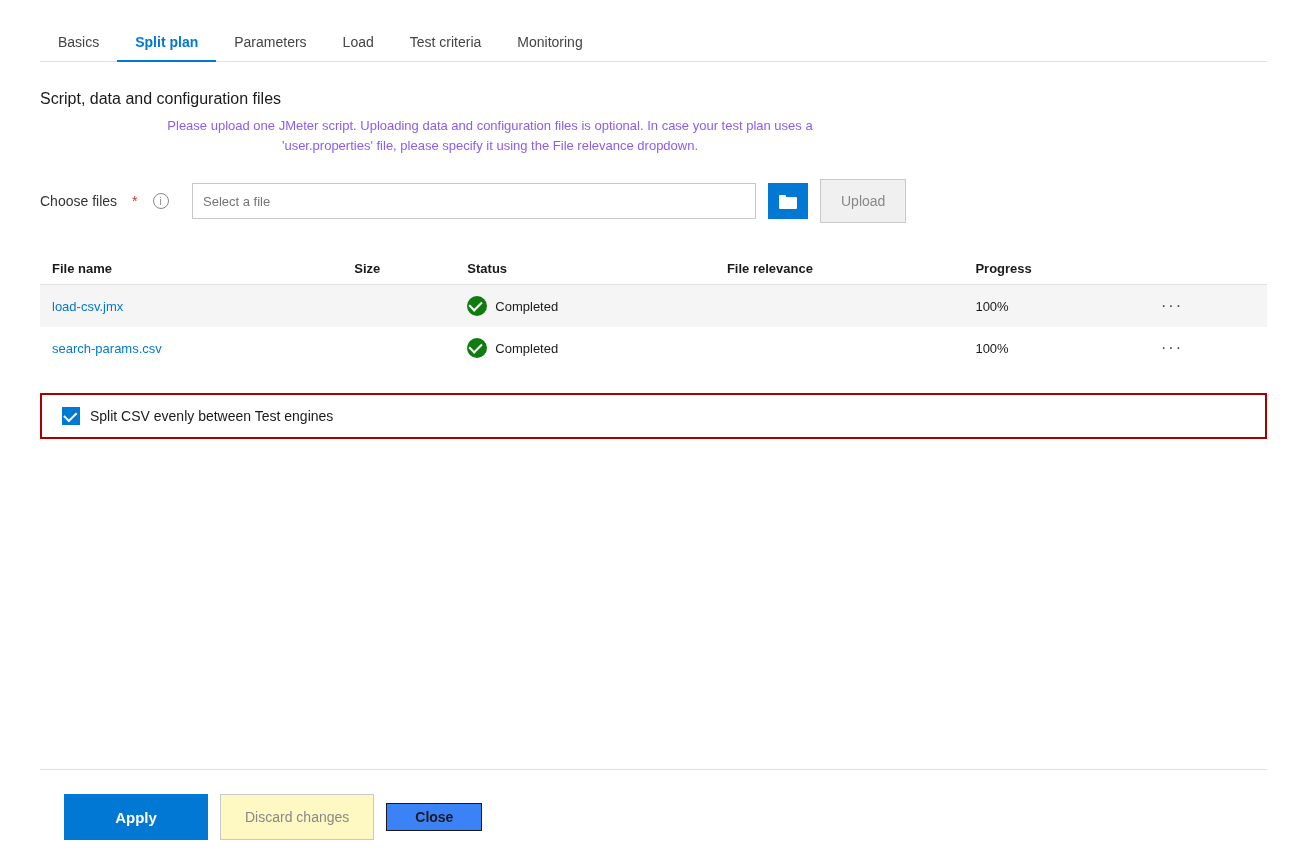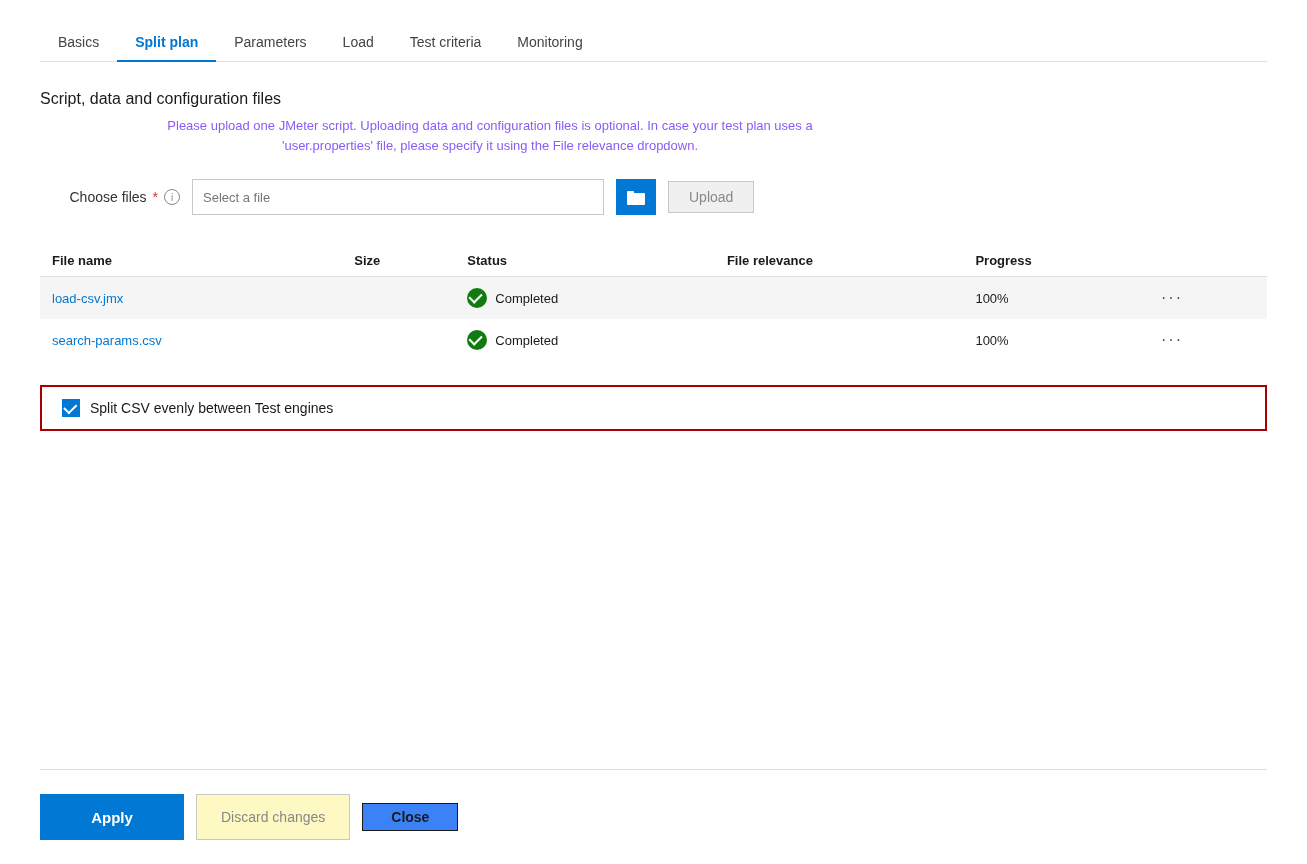--- a/index.html
+++ b/index.html
@@ -62,61 +62,60 @@
       display: flex;
       align-items: center;
       margin-bottom: 30px;
       gap: 12px;
     }
     .file-chooser-label {
       font-size: 14px;
       color: #333;
       display: flex;
       align-items: center;
-      gap: 6px;
+      gap: 15px;
       min-width: 140px;
-      justify-content: flex-end;
     }
     .required-star {
       color: #d13438;
     }
     .info-icon {
       display: inline-flex;
       align-items: center;
       justify-content: center;
       width: 16px;
       height: 16px;
       border: 1px solid #888;
       border-radius: 50%;
       font-size: 10px;
       color: #888;
       cursor: pointer;
     }
     .file-input {
-      width: 412px;
+      width: 564px;
       height: 36px;
       border: 1px solid #c8c8c8;
       padding: 0 10px;
       font-size: 13px;
       color: #888;
       outline: none;
       background: #fff;
     }
     .file-browse-btn {
       width: 40px;
       height: 36px;
       background: #0078d4;
       border: none;
       cursor: pointer;
       display: flex;
       align-items: center;
       justify-content: center;
     }
     .upload-btn {
-      height: 32px;
+      height: 44px;
       padding: 0 20px;
       background: #f0f0f0;
       border: 1px solid #c8c8c8;
       color: #888;
       font-size: 14px;
       cursor: pointer;
     }
 
     
     .file-table {
@@ -231,20 +230,21 @@
     .btn-apply {
       height: 46px;
       padding: 0 32px;
       background: #0078d4;
       color: #fff;
       border: none;
       font-size: 15px;
       font-weight: 600;
       cursor: pointer;
       min-width: 144px;
+      margin-left: 24px;
     }
     .btn-discard {
       height: 46px;
       padding: 0 24px;
       background: #fef9c3;
       color: #888;
       border: 1px solid #c8c8c8;
       font-size: 14px;
       cursor: pointer;
     }

